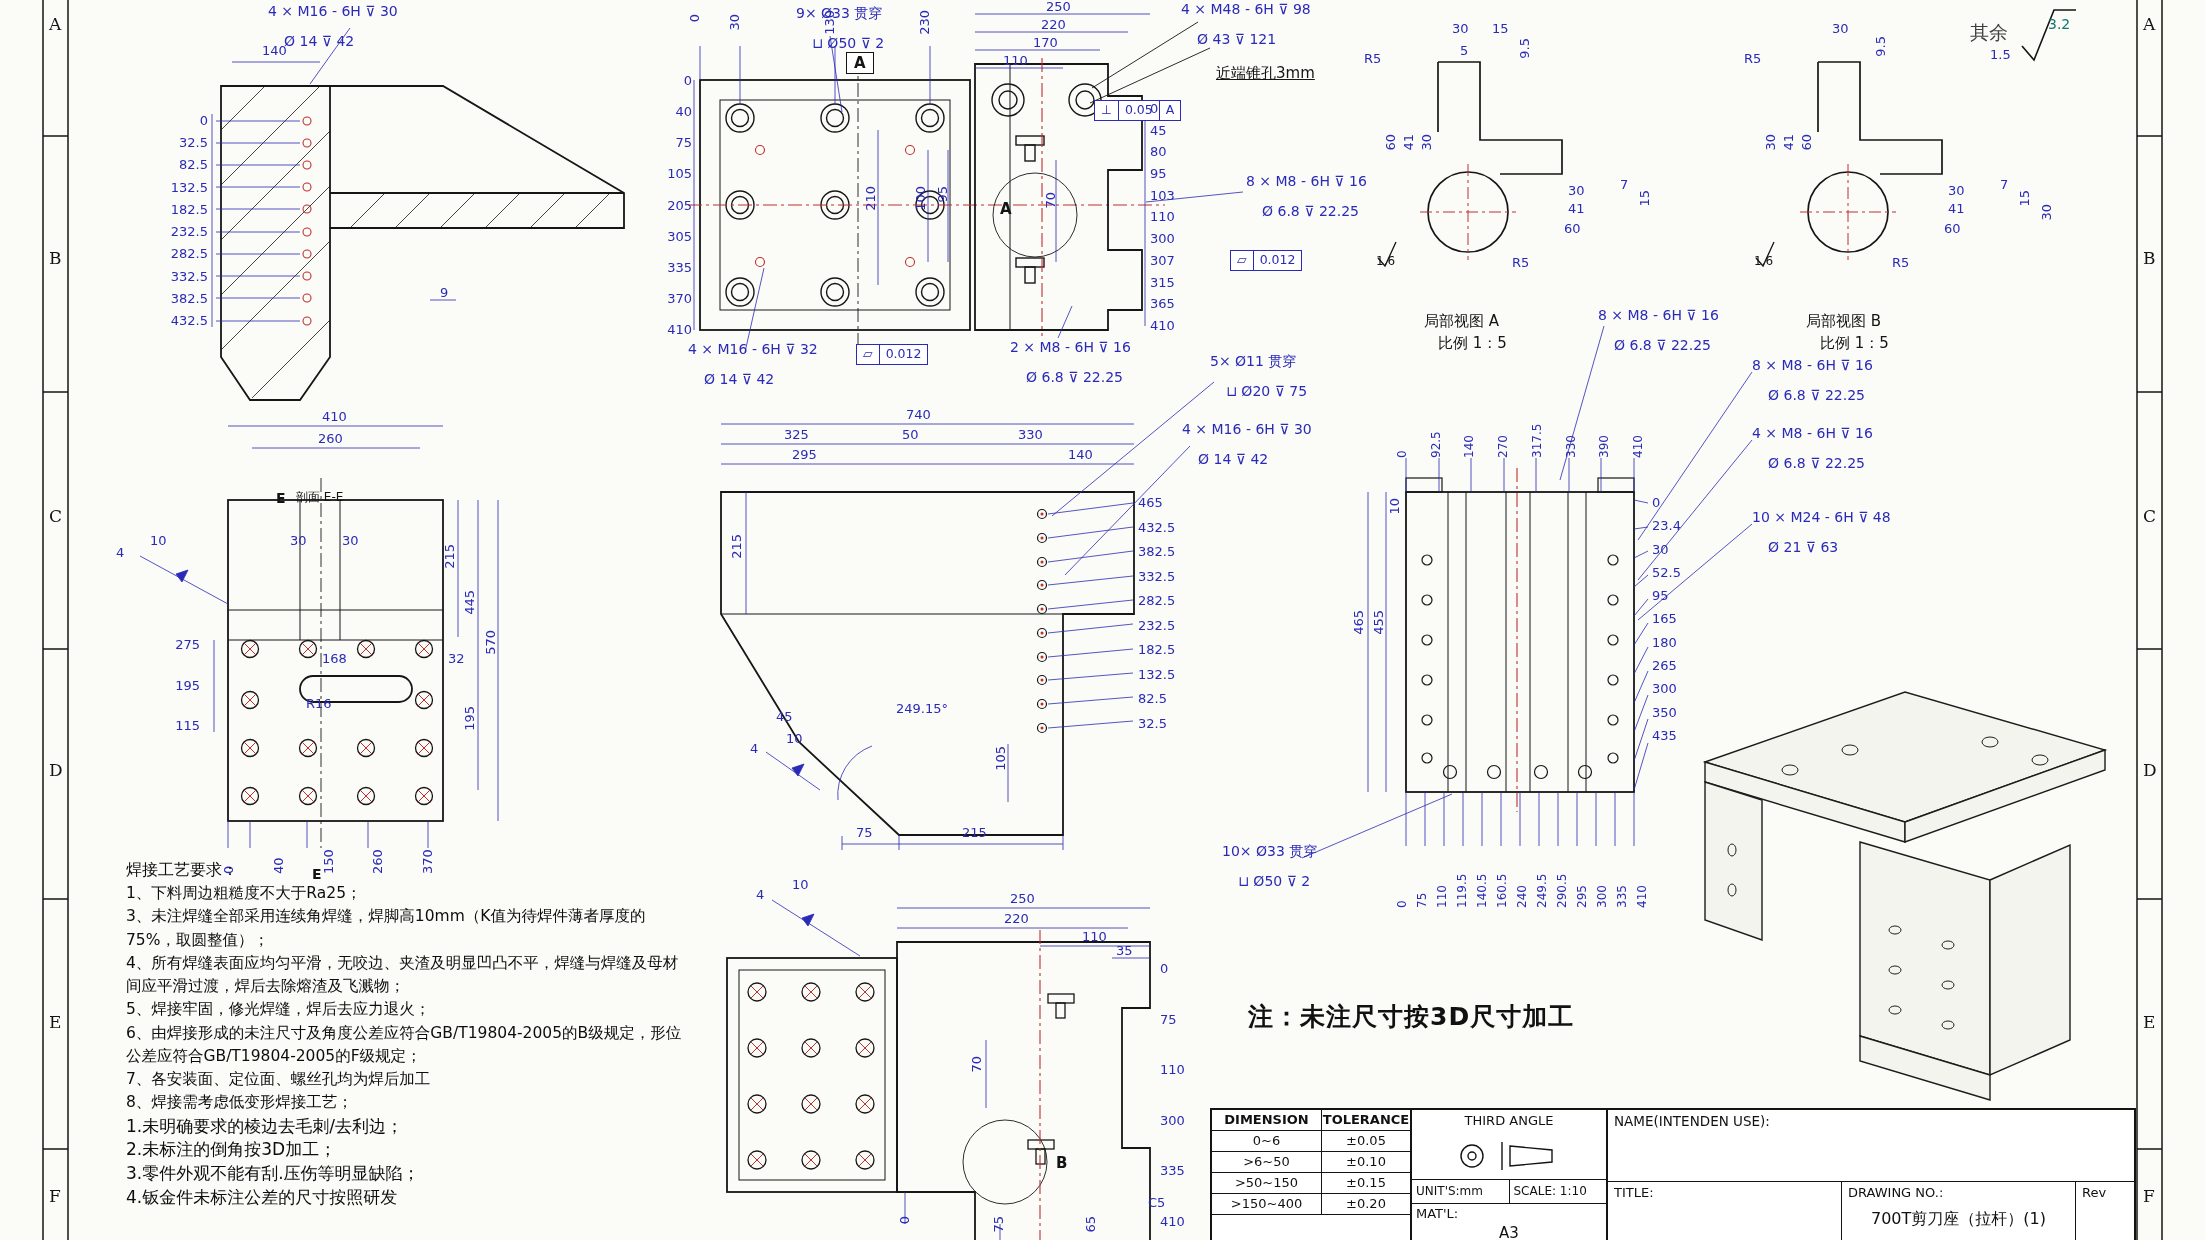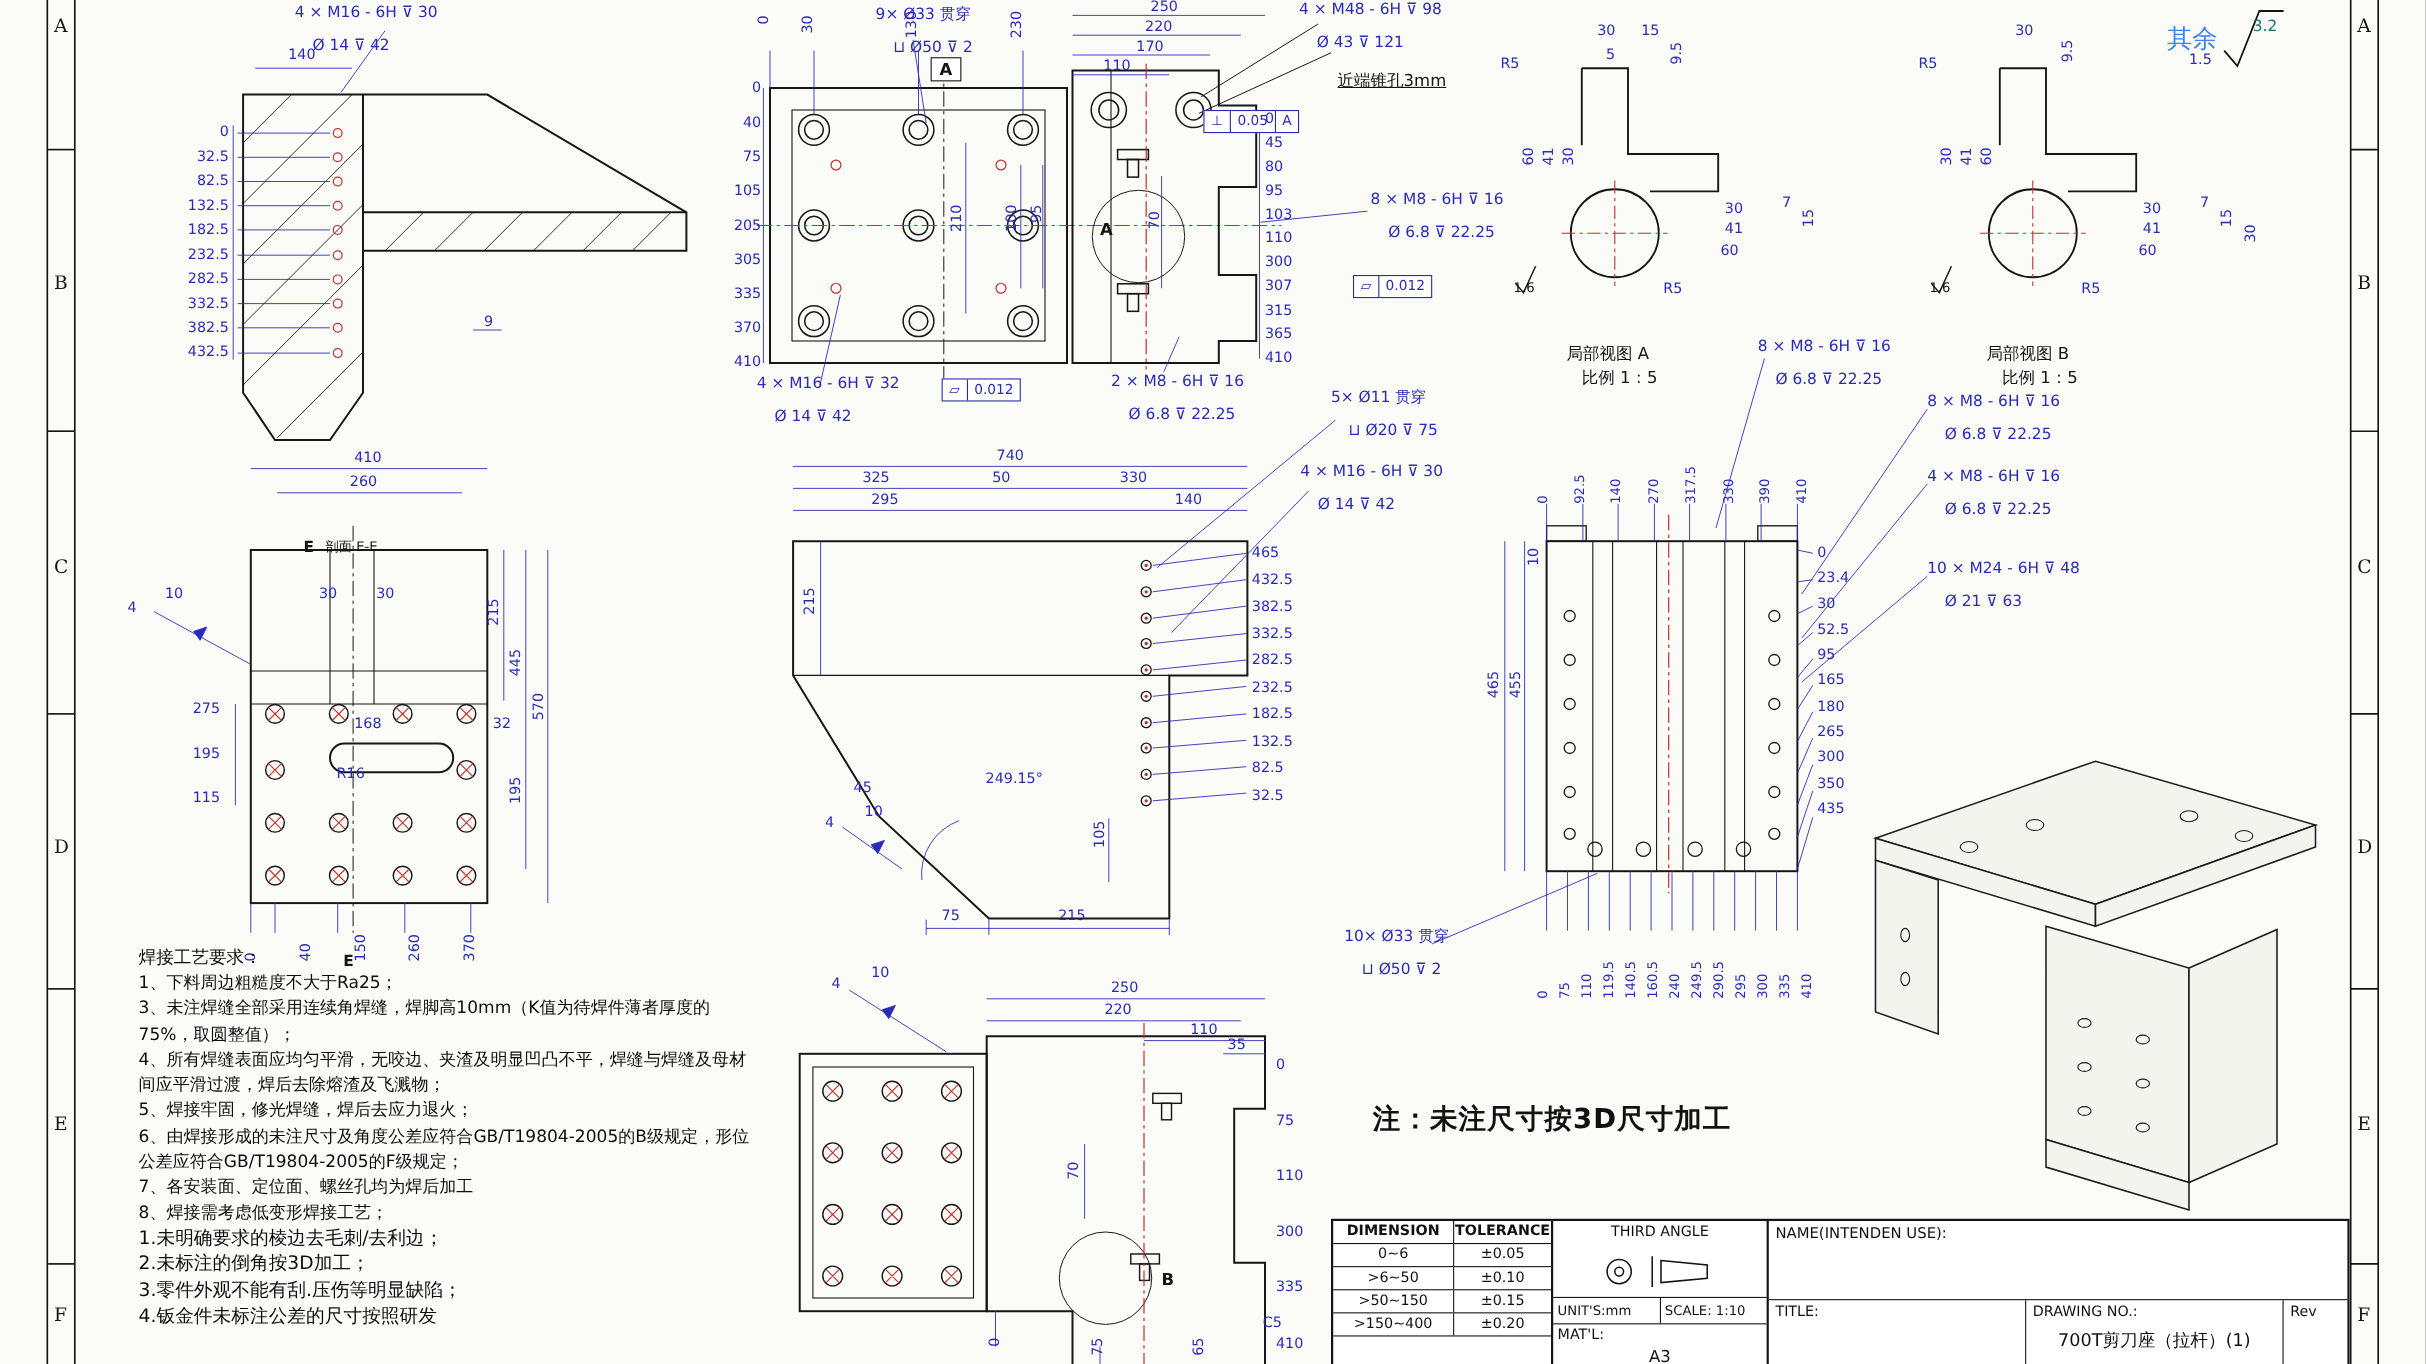--- a/index.html
+++ b/index.html
@@ -21,21 +21,21 @@
   .ladder.row { flex-direction:row; justify-content:space-between; }
   .ladder.r { align-items:flex-end; }
   .ladder .dim { line-height:1; }
   .fcf { position:absolute; display:inline-flex; border:1.5px solid #2a2ab8; background:#fff;
          color:#2a2ab8; font-size:12.5px; line-height:1; }
   .fcf span { padding:3px 6px; border-right:1.5px solid #2a2ab8; }
   .fcf span:last-child { border-right:none; }
   .secbox { position:absolute; border:1.7px solid #141414; background:#fff; font-size:15px;
             font-weight:bold; padding:1px 7px; color:#141414; }
   .zone { position:absolute; font-family:"DejaVu Serif", serif; font-size:17px; color:#141414; }
-  .surface-note { position:absolute; font-size:23px; color:#3b82f6; }
+  .surface-note { position:absolute; font-size:19px; color:#404040; }
   .surface-val { position:absolute; font-size:14px; color:#0f766e; }
   .bignote { position:absolute; font-size:25px; font-weight:bold; color:#111; letter-spacing:1px; }
   .notes { position:absolute; left:126px; top:858px; width:562px; color:#0d0d0d;
            font-size:15.5px; line-height:1.5; }
   .notes .hd { font-size:16px; }
   .notes .tech { font-size:17px; line-height:1.4; }
   .dtitle { position:absolute; font-size:15px; color:#141414; }
   
   .tb { position:absolute; left:1210px; top:1108px; width:926px; height:158px;
         border:2px solid #141414; background:#fff; display:flex; font-size:13px; color:#111; }

